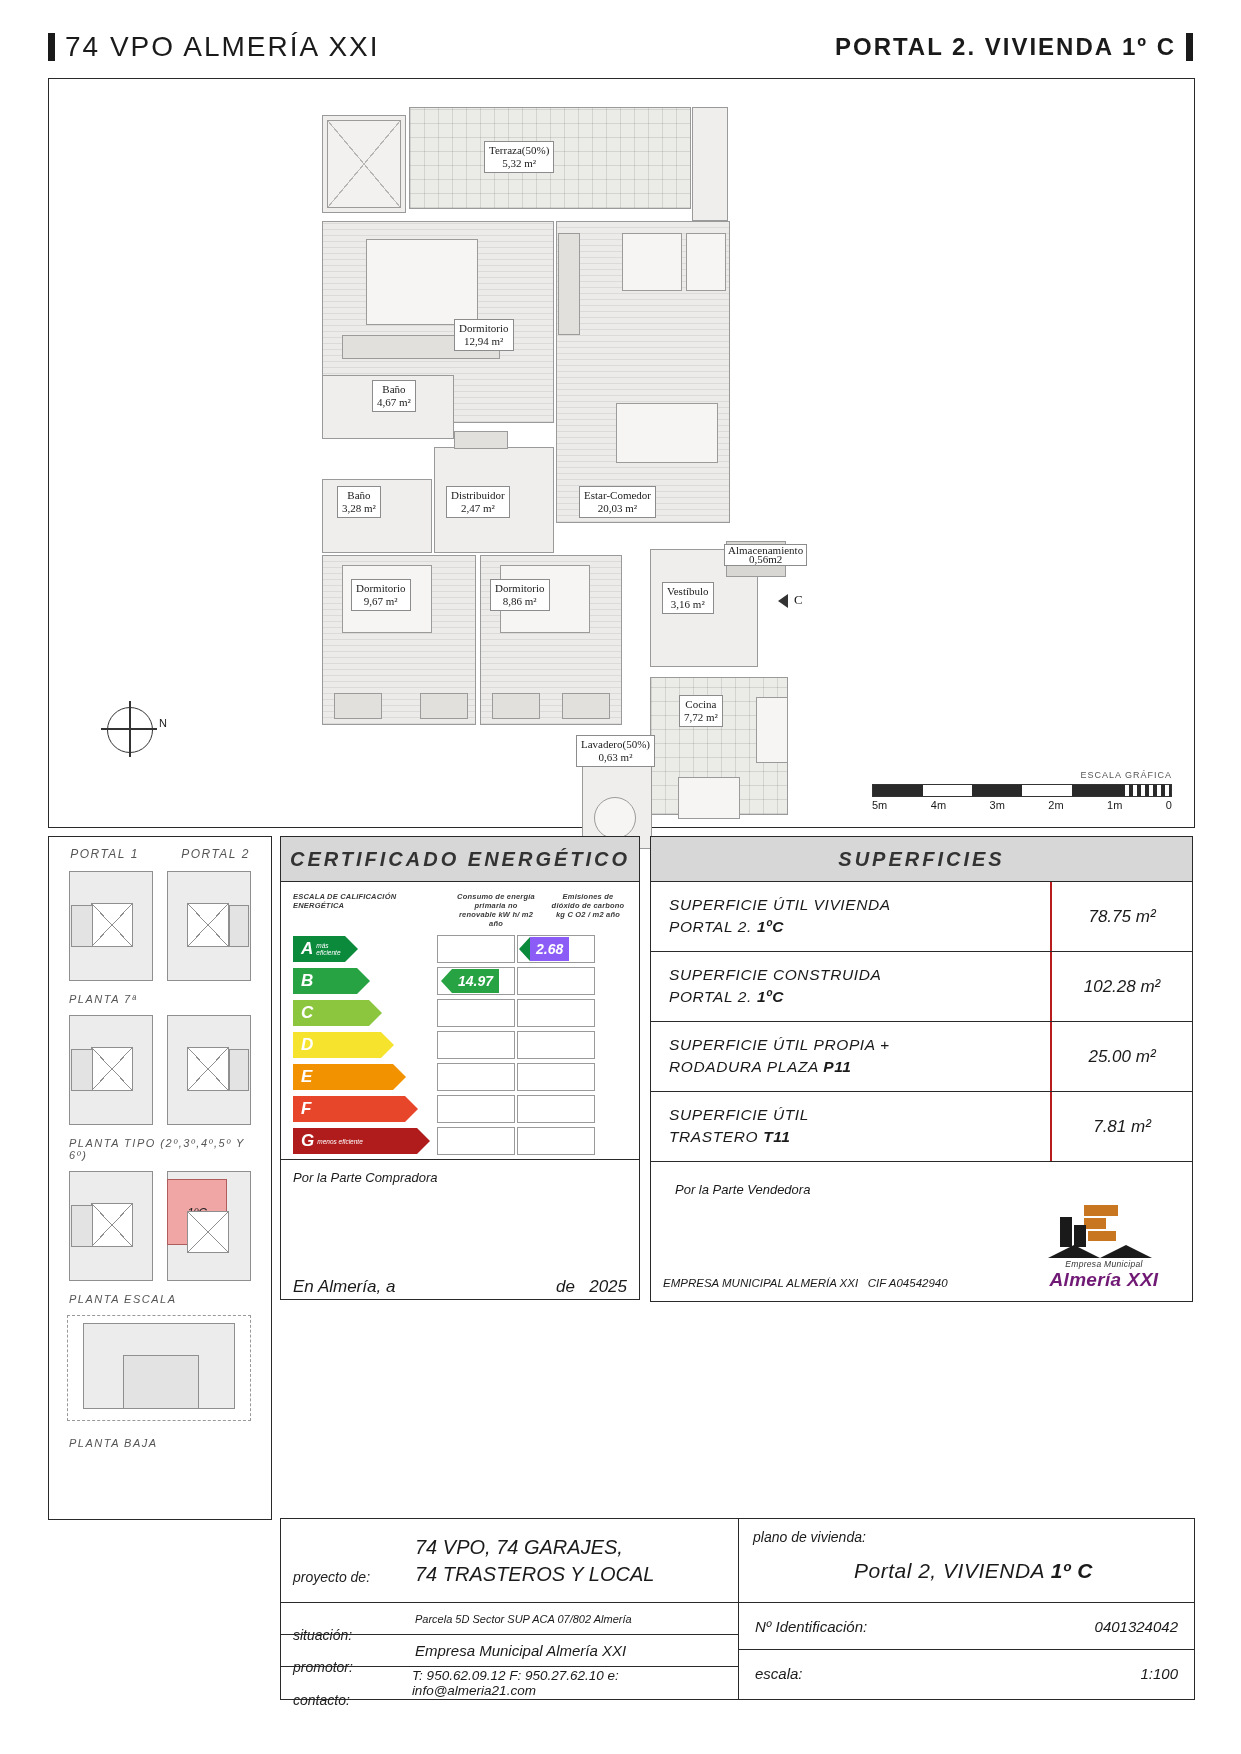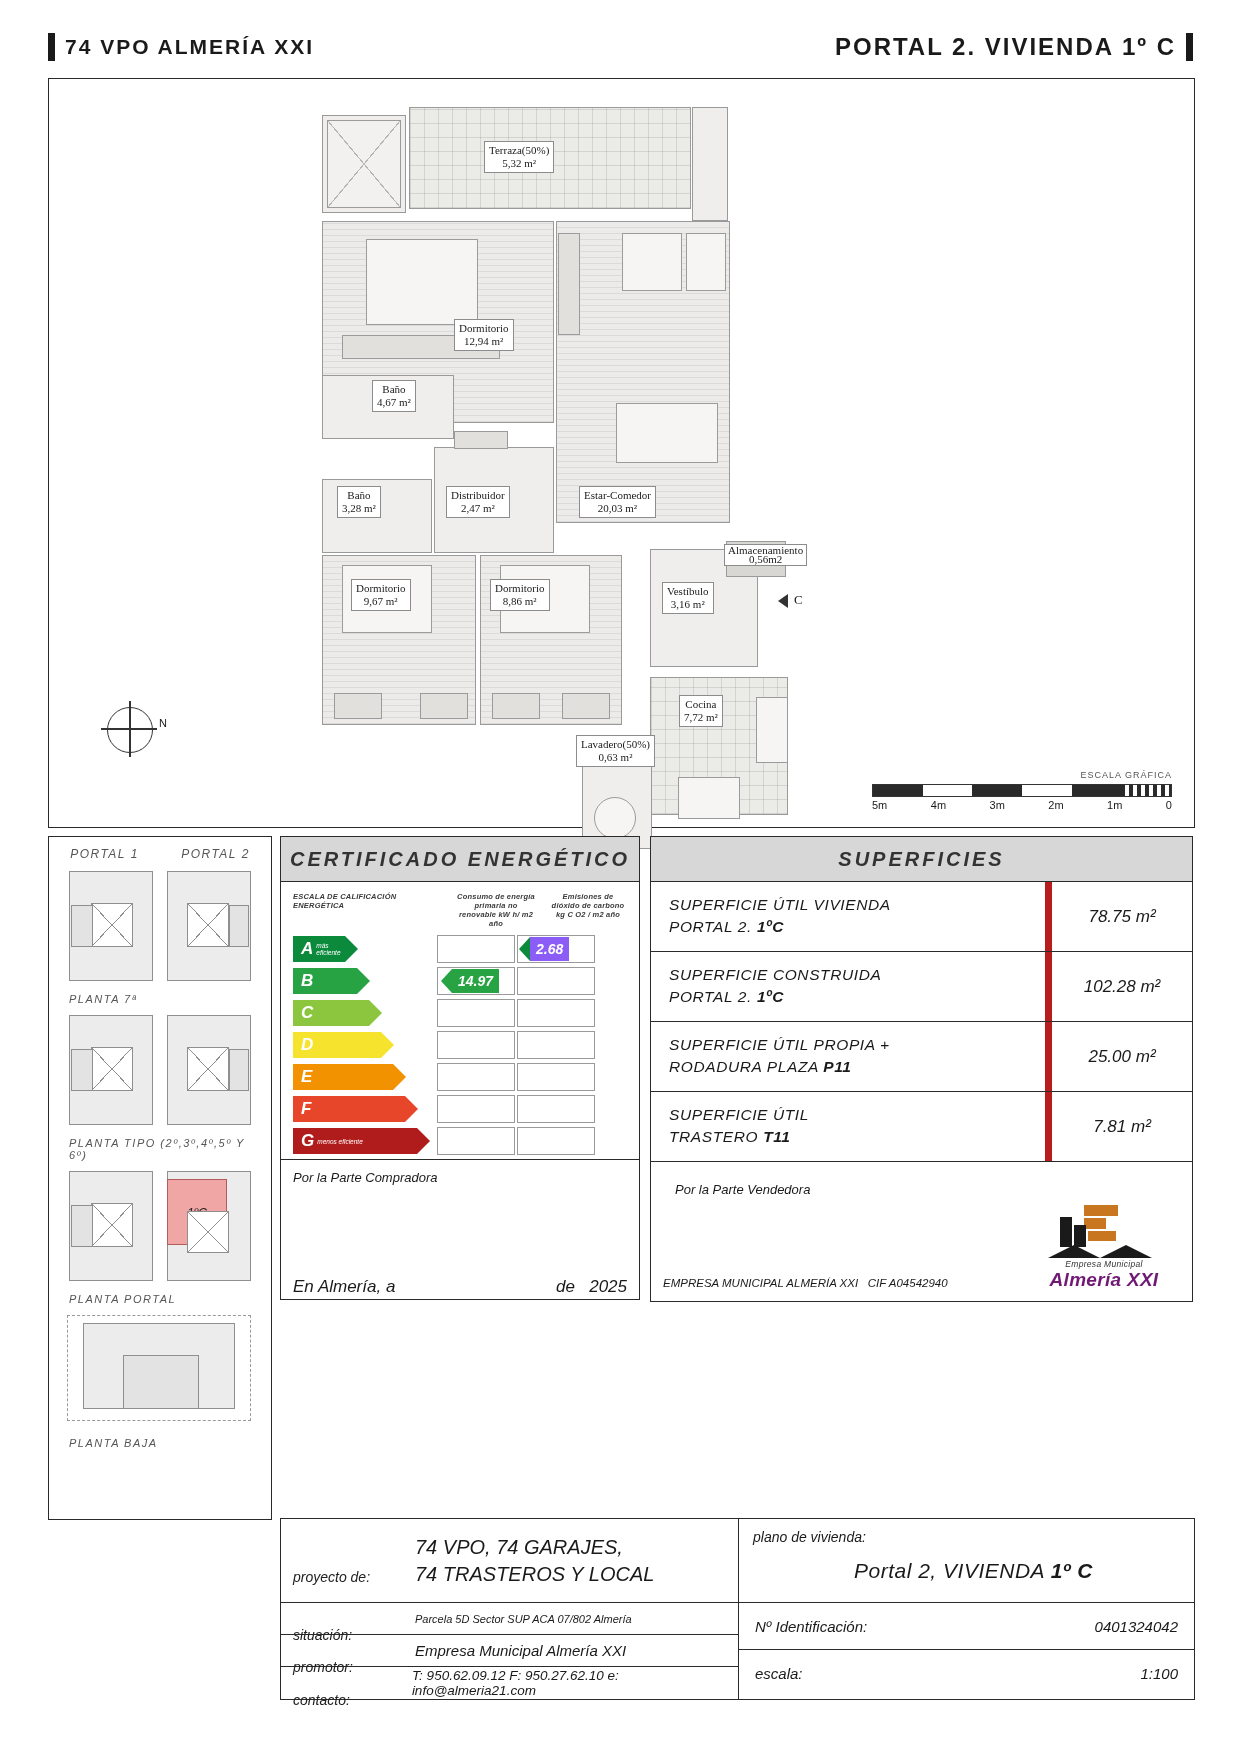--- a/index.html
+++ b/index.html
@@ -12,21 +12,21 @@
     overflow:hidden;
   }
   .page{position:absolute;left:0;top:0;width:1241px;height:1754px;}
 
   
   .header{
     position:absolute;left:48px;top:26px;width:1145px;height:42px;
     display:flex;align-items:center;justify-content:space-between;
   }
   .header .title-left{
-    font-size:21px;font-weight:bold;letter-spacing:2px;
+    font-size:28px;font-weight:normal;letter-spacing:2px;
     border-left:7px solid #1a1a1a;padding-left:10px;line-height:28px;
   }
   .header .title-right{
     font-size:24px;font-weight:bold;letter-spacing:2px;
     border-right:7px solid #1a1a1a;padding-right:10px;line-height:28px;
   }
 
   
   .plan-frame{
     position:absolute;left:48px;top:78px;width:1145px;height:748px;
@@ -136,21 +136,21 @@
   }
   .sign{height:140px;border:1.5px solid #2a2a2a;border-top:0;padding:10px 12px;box-sizing:border-box;font-size:13px;position:relative;}
   .sign .bottom{position:absolute;left:12px;right:12px;bottom:2px;display:flex;justify-content:space-between;font-size:17px;}
 
   
   .sup{position:absolute;left:602px;top:0;width:543px;height:682px;}
   .sup-rows{border:1.5px solid #2a2a2a;border-top:0;}
   .srow{display:flex;height:69px;border-bottom:1px solid #2a2a2a;}
   .srow:last-child{border-bottom:0;}
   .srow .desc{flex:1;padding:12px 0 0 18px;font-size:15.5px;letter-spacing:.6px;line-height:22px;}
-  .srow .val{width:140px;border-left:7px solid #b91c1c;display:flex;align-items:center;justify-content:center;font-size:17px;}
+  .srow .val{width:140px;border-left:2px solid #b91c1c;display:flex;align-items:center;justify-content:center;font-size:17px;}
   .sup .sign{height:140px;border:1.5px solid #2a2a2a;border-top:0;}
   .logo{position:absolute;right:14px;bottom:10px;width:148px;text-align:center;}
   .logo .mark{height:56px;position:relative;}
   .logo .mark i{position:absolute;display:block;background:#c8761f;}
   .logo .mark b{position:absolute;display:block;background:#1a1a1a;}
   .logo .t1{font-size:8.5px;color:#333;letter-spacing:.3px;}
   .logo .t2{font-size:19px;font-weight:bold;color:#701a75;letter-spacing:.3px;}
 
   
   .info{position:absolute;left:232px;top:682px;width:913px;height:180px;border:1.5px solid #2a2a2a;display:flex;}
@@ -338,21 +338,21 @@
         <div class="mini">
           <div class="sq" style="left:6px;top:6px;width:82px;height:108px;"></div>
           <div class="sq" style="left:104px;top:6px;width:82px;height:108px;"></div>
           <div class="x" style="left:28px;top:38px;width:40px;height:42px;"></div>
           <div class="sq l" style="left:8px;top:40px;width:20px;height:40px;"></div>
           <div class="hl" style="left:104px;top:14px;width:58px;height:64px;">
             <span>1ºC</span>
           </div>
           <div class="x" style="left:124px;top:46px;width:40px;height:40px;"></div>
         </div>
-        <div class="bname">PLANTA PORTAL</div>
+        <div class="bname">PLANTA ESCALA</div>
       </div>
 
       <div class="blockwrap">
         <div class="mini">
           <div class="dash" style="left:4px;top:6px;width:182px;height:104px;"></div>
           <div class="sq" style="left:20px;top:14px;width:150px;height:84px;"></div>
           <div class="sq l" style="left:60px;top:46px;width:74px;height:52px;"></div>
         </div>
         <div class="bname">PLANTA BAJA</div>
       </div>

